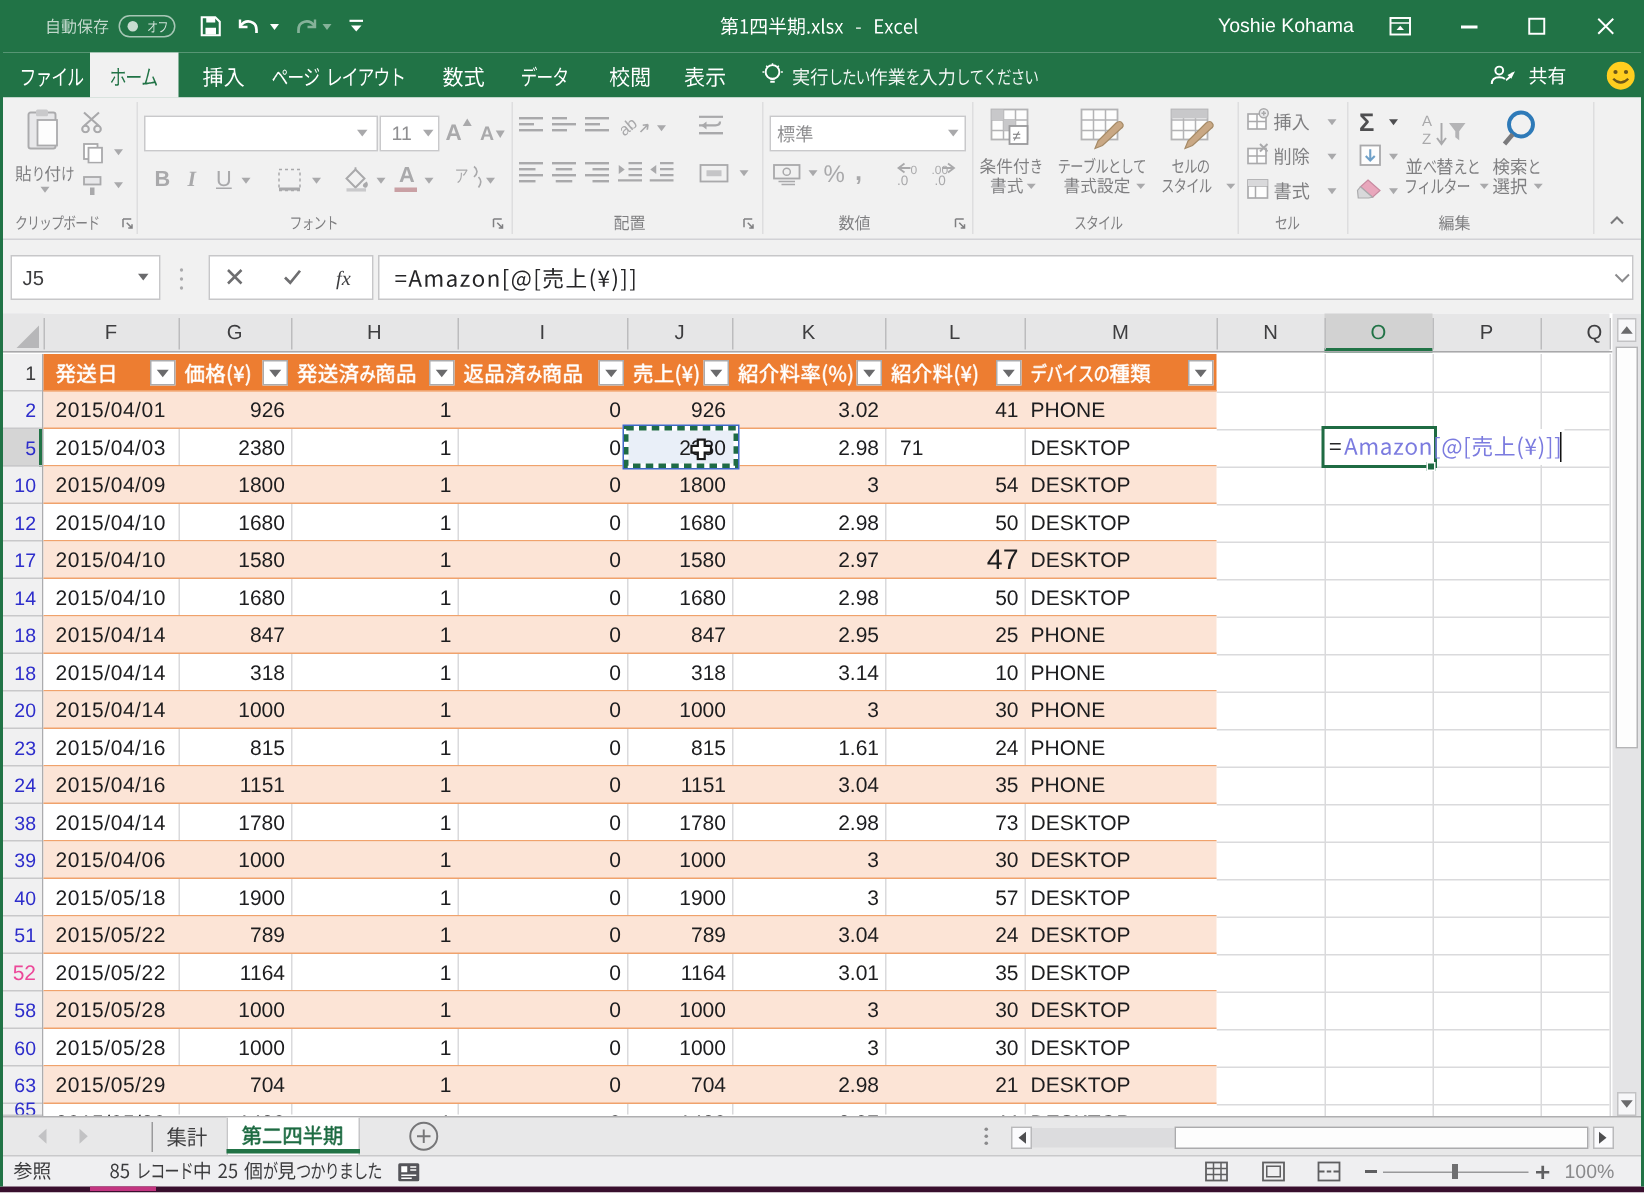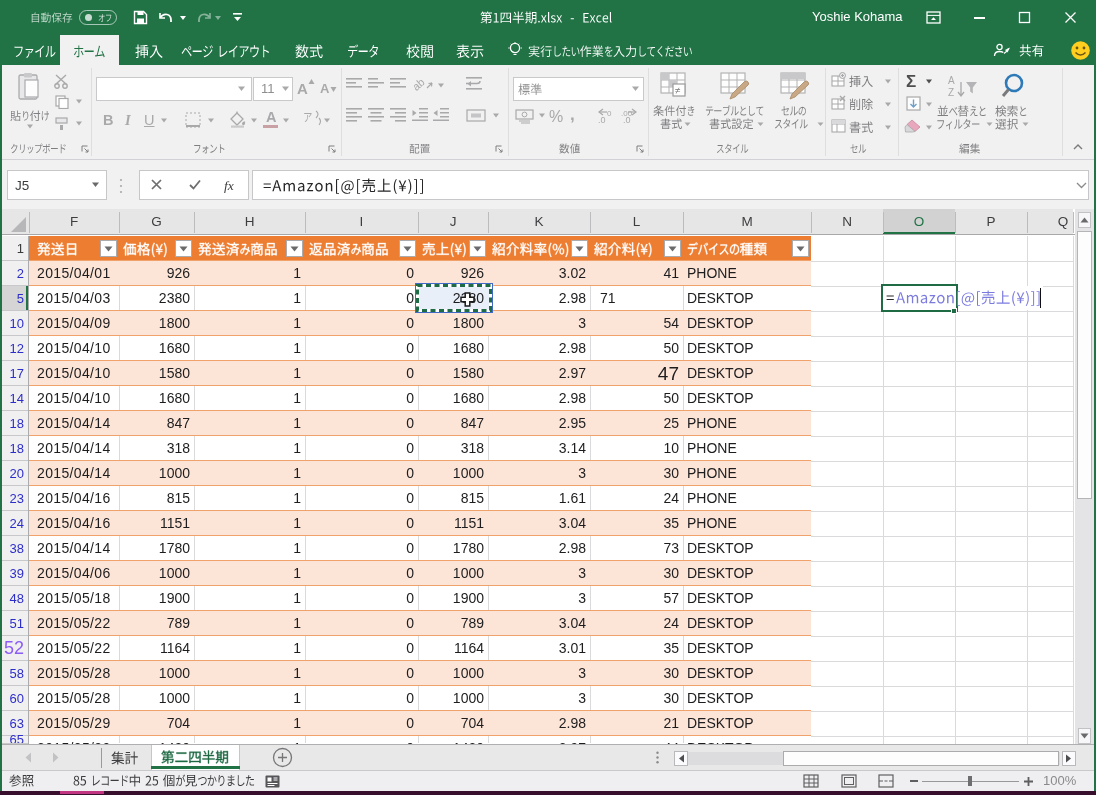--- a/index.html
+++ b/index.html
@@ -557,25 +557,25 @@
 <div style="position:absolute;left:2px;top:461px;width:22px;height:25px;font-family:'Liberation Sans',sans-serif;font-size:13px;color:#2d2dcb;text-align:right;line-height:25px;">20</div>
 <div style="position:absolute;left:2px;top:485px;width:27px;height:1px;background:#c8c8ca;"></div>
 <div style="position:absolute;left:2px;top:486px;width:22px;height:25px;font-family:'Liberation Sans',sans-serif;font-size:13px;color:#2d2dcb;text-align:right;line-height:25px;">23</div>
 <div style="position:absolute;left:2px;top:510px;width:27px;height:1px;background:#c8c8ca;"></div>
 <div style="position:absolute;left:2px;top:511px;width:22px;height:25px;font-family:'Liberation Sans',sans-serif;font-size:13px;color:#2d2dcb;text-align:right;line-height:25px;">24</div>
 <div style="position:absolute;left:2px;top:535px;width:27px;height:1px;background:#c8c8ca;"></div>
 <div style="position:absolute;left:2px;top:536px;width:22px;height:25px;font-family:'Liberation Sans',sans-serif;font-size:13px;color:#2d2dcb;text-align:right;line-height:25px;">38</div>
 <div style="position:absolute;left:2px;top:560px;width:27px;height:1px;background:#c8c8ca;"></div>
 <div style="position:absolute;left:2px;top:561px;width:22px;height:25px;font-family:'Liberation Sans',sans-serif;font-size:13px;color:#2d2dcb;text-align:right;line-height:25px;">39</div>
 <div style="position:absolute;left:2px;top:585px;width:27px;height:1px;background:#c8c8ca;"></div>
-<div style="position:absolute;left:2px;top:586px;width:22px;height:25px;font-family:'Liberation Sans',sans-serif;font-size:13px;color:#2d2dcb;text-align:right;line-height:25px;">48</div>
+<div style="position:absolute;left:2px;top:586px;width:22px;height:25px;font-family:'Liberation Sans',sans-serif;font-size:13px;color:#2d2dcb;text-align:right;line-height:25px;">40</div>
 <div style="position:absolute;left:2px;top:610px;width:27px;height:1px;background:#c8c8ca;"></div>
 <div style="position:absolute;left:2px;top:611px;width:22px;height:25px;font-family:'Liberation Sans',sans-serif;font-size:13px;color:#2d2dcb;text-align:right;line-height:25px;">51</div>
 <div style="position:absolute;left:2px;top:635px;width:27px;height:1px;background:#c8c8ca;"></div>
-<div style="position:absolute;left:2px;top:636px;width:22px;height:25px;font-family:'Liberation Sans',sans-serif;font-size:18px;color:#8b5cf6;text-align:right;line-height:25px;">52</div>
+<div style="position:absolute;left:2px;top:636px;width:22px;height:25px;font-family:'Liberation Sans',sans-serif;font-size:14px;color:#ec4899;text-align:right;line-height:25px;">52</div>
 <div style="position:absolute;left:2px;top:660px;width:27px;height:1px;background:#c8c8ca;"></div>
 <div style="position:absolute;left:2px;top:661px;width:22px;height:25px;font-family:'Liberation Sans',sans-serif;font-size:13px;color:#2d2dcb;text-align:right;line-height:25px;">58</div>
 <div style="position:absolute;left:2px;top:685px;width:27px;height:1px;background:#c8c8ca;"></div>
 <div style="position:absolute;left:2px;top:686px;width:22px;height:25px;font-family:'Liberation Sans',sans-serif;font-size:13px;color:#2d2dcb;text-align:right;line-height:25px;">60</div>
 <div style="position:absolute;left:2px;top:710px;width:27px;height:1px;background:#c8c8ca;"></div>
 <div style="position:absolute;left:2px;top:711px;width:22px;height:25px;font-family:'Liberation Sans',sans-serif;font-size:13px;color:#2d2dcb;text-align:right;line-height:25px;">63</div>
 <div style="position:absolute;left:2px;top:735px;width:27px;height:1px;background:#c8c8ca;"></div>
 <div style="position:absolute;left:2px;top:736px;width:22px;height:8px;font-family:'Liberation Sans',sans-serif;font-size:13px;color:#2d2dcb;text-align:right;line-height:8px;">65</div>
 <div style="position:absolute;left:2px;top:743px;width:27px;height:1px;background:#c8c8ca;"></div>
 <div style="position:absolute;left:28px;top:236px;width:1px;height:508px;background:#acacae;"></div>

